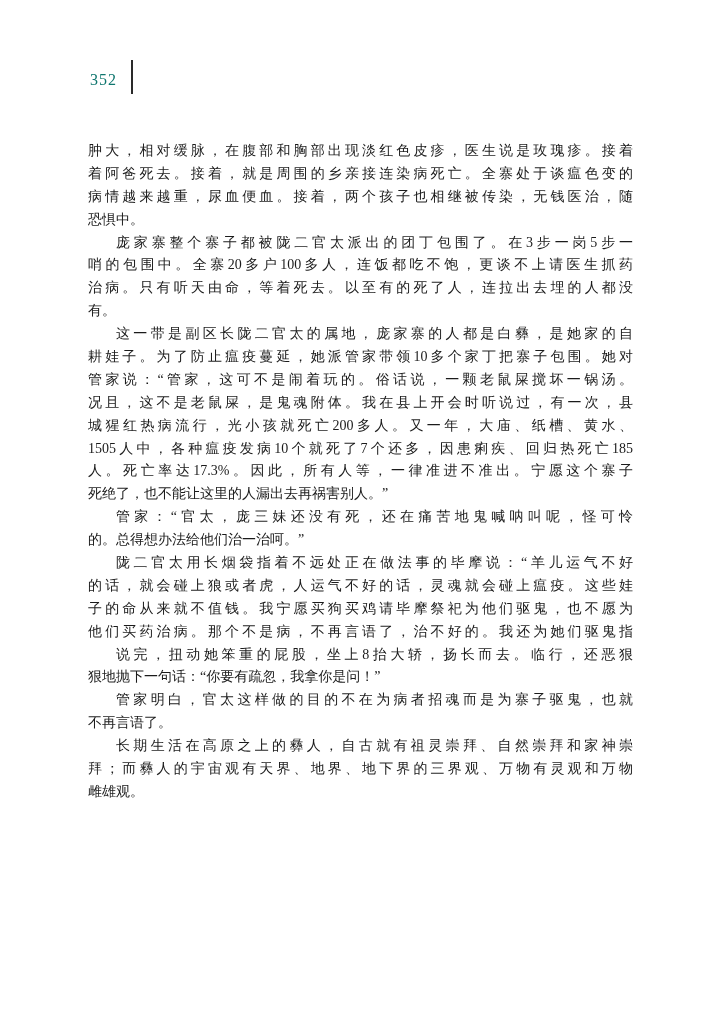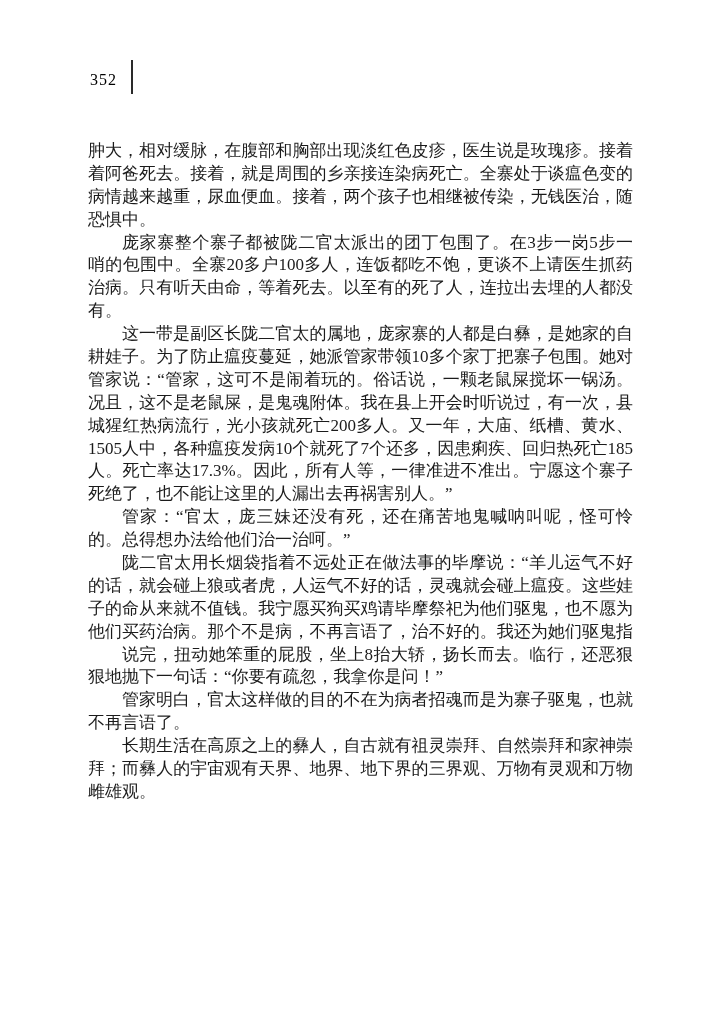--- a/index.html
+++ b/index.html
@@ -24,21 +24,21 @@
     position: absolute;
     left: 90px;
     top: 58px;
     display: flex;
     align-items: center;
     height: 38px;
   }
   .page-number {
     font-size: 16px;
     letter-spacing: 1px;
-    color: #000000;
+    color: #0f766e;
     line-height: 1;
     padding-top: 6px;
   }
   .header-rule {
     display: inline-block;
     width: 2px;
     height: 34px;
     background: #2a2a2a;
     margin-left: 14px;
   }
@@ -46,21 +46,21 @@
     position: absolute;
     left: 88px;
     top: 140px;
     width: 545px;
   }
   .paragraph {
     margin: 0;
     padding: 0;
   }
   .line {
-    font-size: 17px;
+    font-size: 14px;
     line-height: 22.9px;
     height: 22.9px;
     white-space: nowrap;
     text-align: justify;
     text-align-last: justify;
     text-justify: inter-character;
     color: #1b1b1b;
     white-space: normal;
     overflow: hidden;
   }

